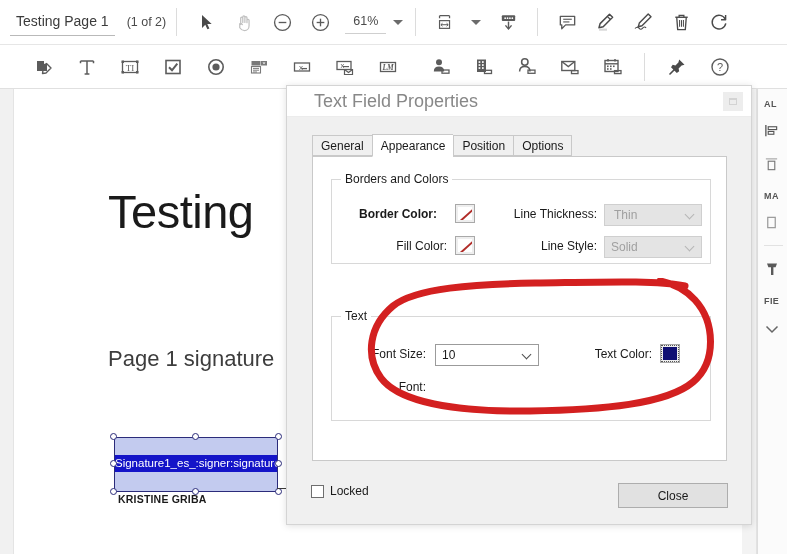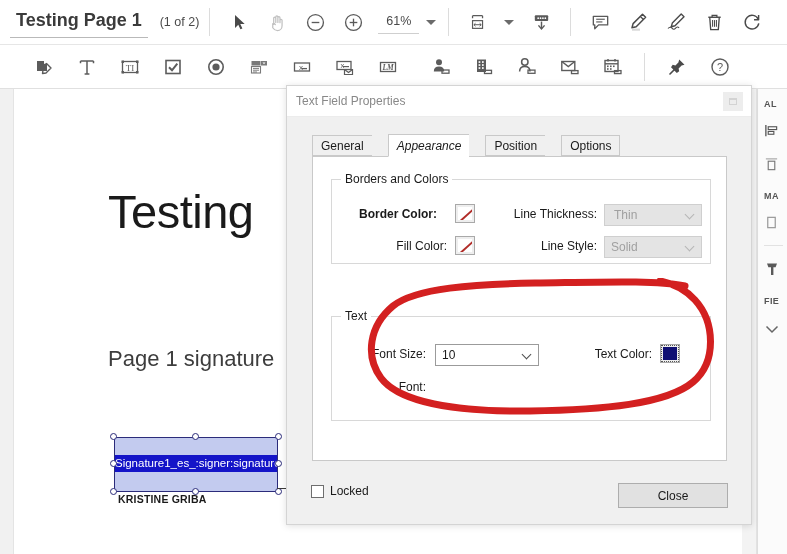--- a/index.html
+++ b/index.html
@@ -20,25 +20,24 @@
   
   .toolbar1 {
     position: absolute; left: 0; top: 0;
     width: 787px; height: 45px;
     background: #ffffff;
     border-bottom: 1px solid #e6e6e6;
     display: flex; align-items: center;
   }
   .doc-tab {
     margin-left: 10px;
-    font-size: 18px; color: #3b3b3b;
+    font-size: 14px; color: #3b3b3b;
     padding: 4px 6px 6px 6px;
     border-bottom: 1px solid #b9b9b9;
     white-space: nowrap;
-    font-weight: bold;
   }
   .page-count {
     margin-left: 12px;
     font-size: 12.5px; color: #4a4a4a;
     white-space: nowrap;
   }
   .tbsep {
     width: 1px; height: 28px; background: #dcdcdc;
     margin: 0 10px;
   }
@@ -193,56 +192,56 @@
     box-shadow: 0 1px 7px rgba(0,0,0,0.13);
   }
   .dlg-title {
     position: absolute; left: 0; top: 0;
     width: 100%; height: 31px;
     background: #ffffff;
     border-bottom: 1px solid #ececec;
     display: flex; align-items: center;
   }
   .dlg-title-text {
-    margin-left: 9px; font-size: 12px; color: #888888;
+    margin-left: 27px; font-size: 18px; color: #888888;
   }
   .dlg-sysbtn {
     position: absolute; right: 8px; top: 6px;
     width: 20px; height: 19px;
     background: #ededed;
     display: flex; align-items: center; justify-content: center;
   }
   .dlg-sysbtn span {
     display: block; width: 8px; height: 7px;
     border: 1px solid #d3d3d3;
     border-top-width: 2px;
   }
 
   
   .tabs {
     position: absolute; left: 25px; top: 49px;
-    height: 21px; display: flex; align-items: flex-end; gap: 16px;
+    height: 21px; display: flex; align-items: flex-end;
   }
   .tab {
     font-size: 12px; color: #1a1a1a;
     padding: 3px 8px 3px 8px;
     background: #f0f0f0;
     border: 1px solid #c9c9c9;
     border-right: none;
     height: 21px;
     line-height: 14px;
   }
   .tab:last-child { border-right: 1px solid #c9c9c9; }
   .tab.active {
     background: #ffffff;
     border-bottom-color: #ffffff;
     height: 23px;
     margin-bottom: -1px;
     padding-top: 4px;
-    position: relative; z-index: 3; font-style: italic;
+    position: relative; z-index: 3;
   }
 
   .tabpanel {
     position: absolute; left: 25px; top: 70px;
     width: 415px; height: 305px;
     background: #ffffff;
     border: 1px solid #c9c9c9;
   }
 
   

